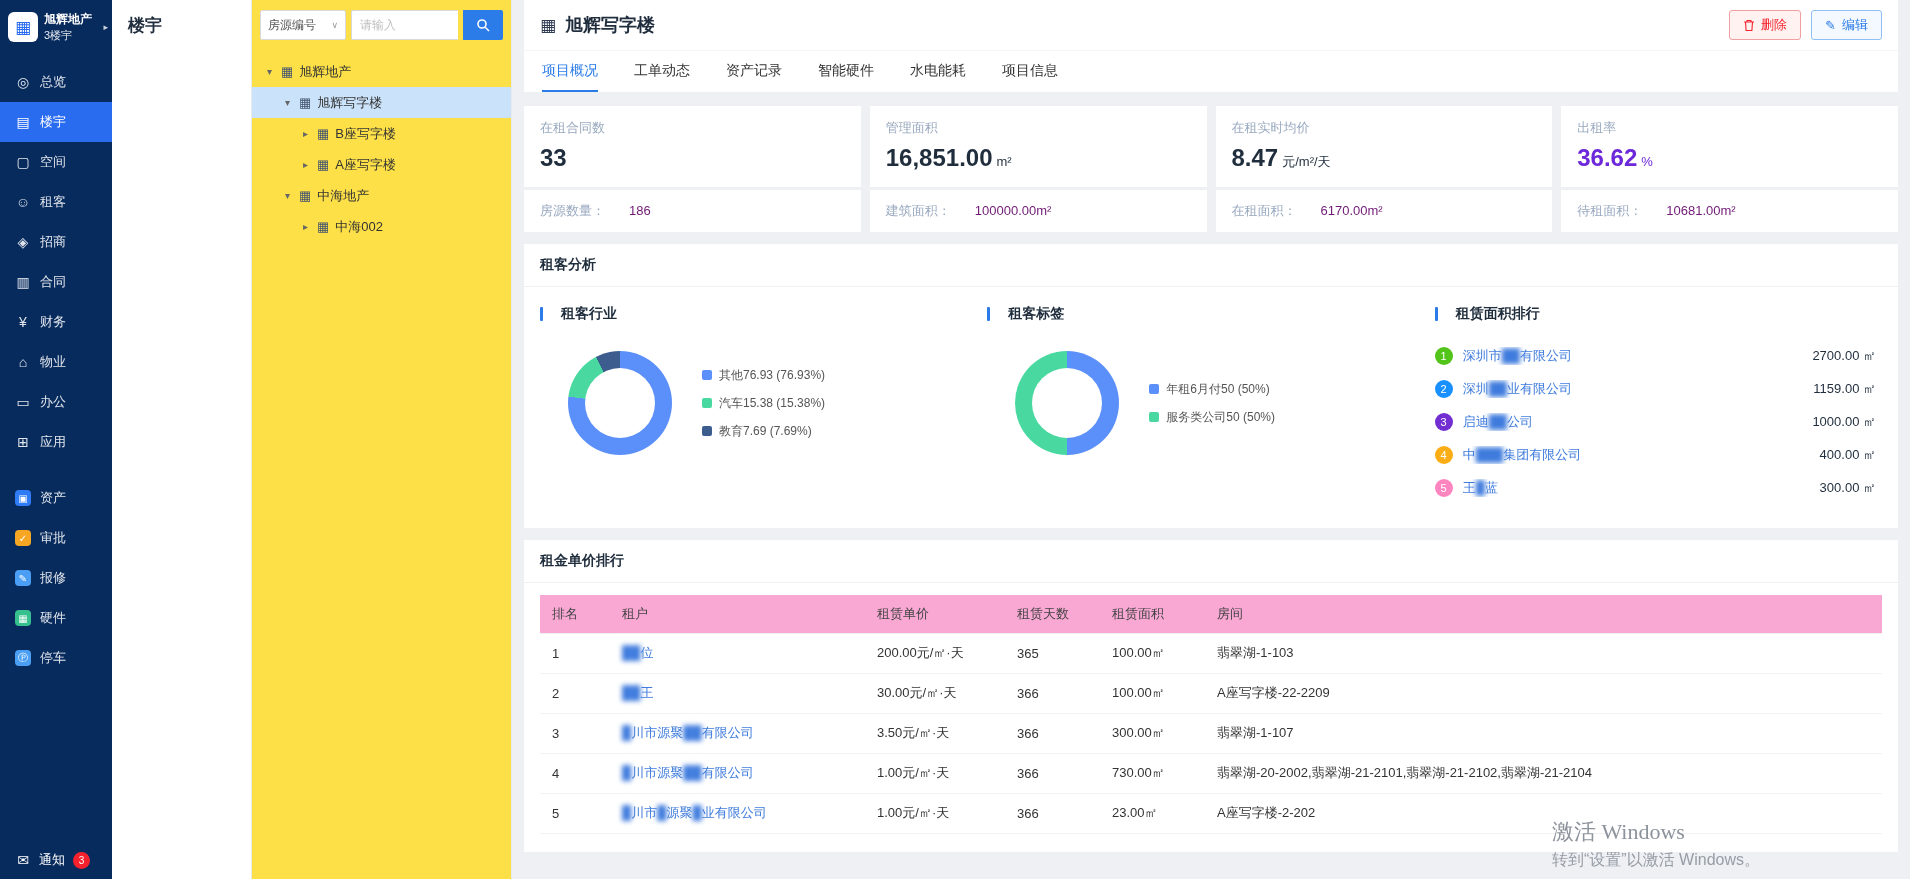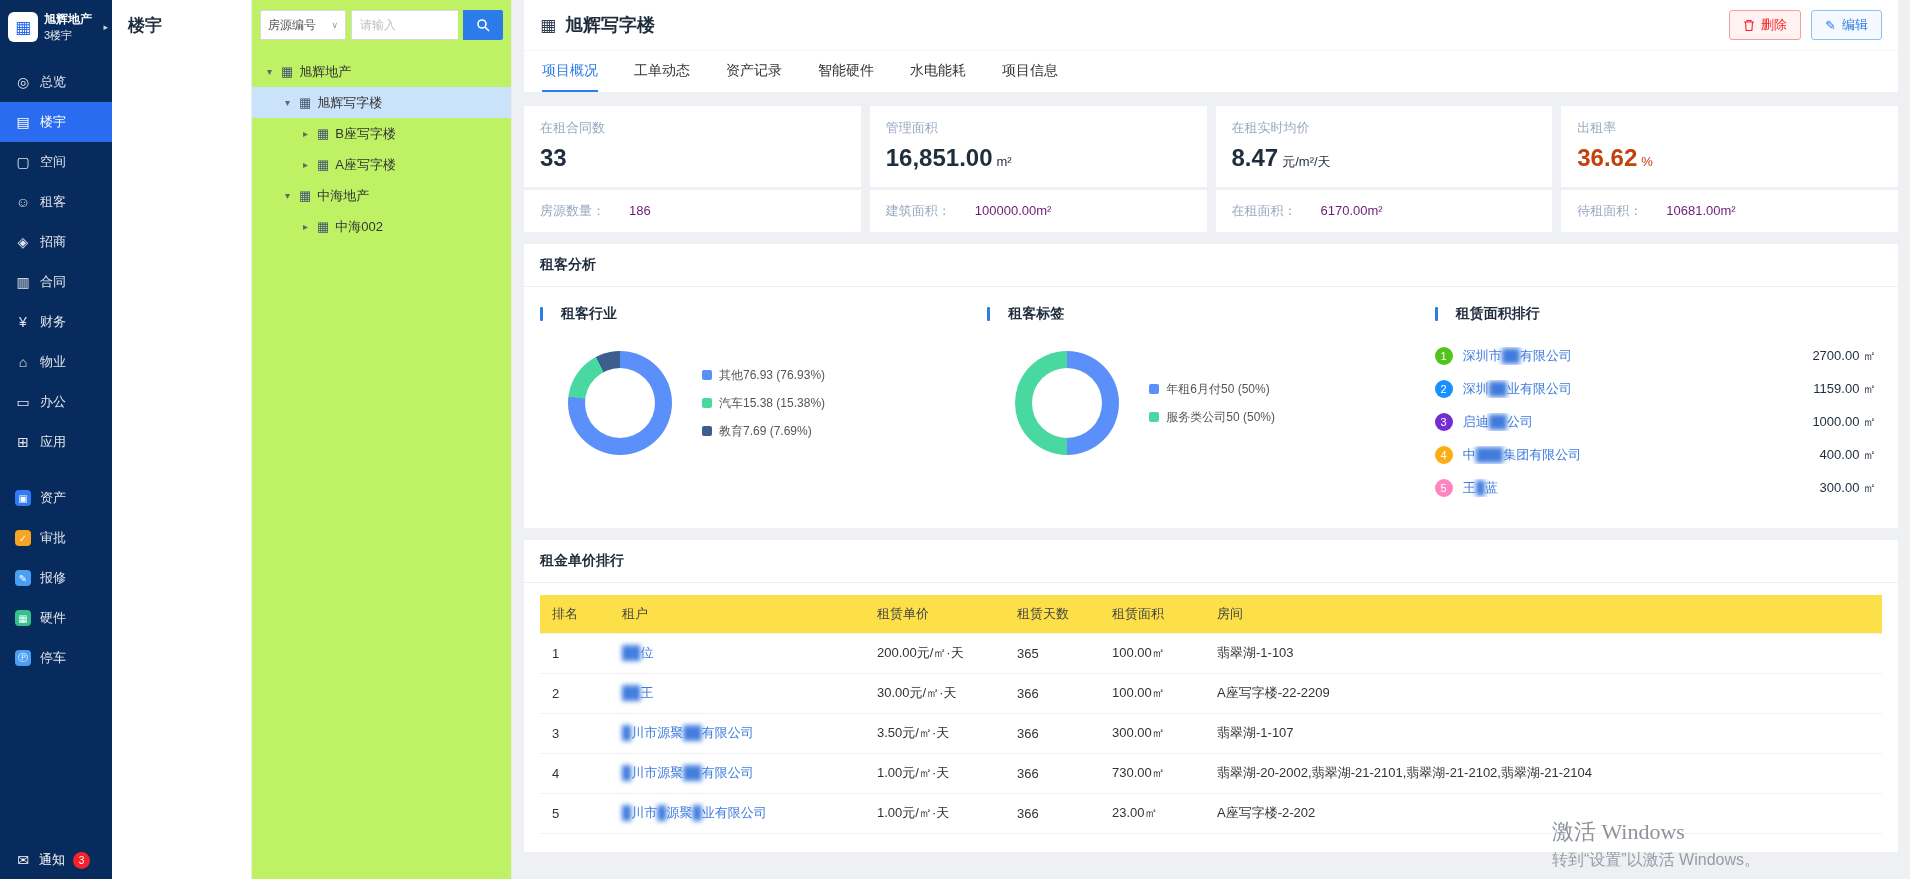--- a/index.html
+++ b/index.html
@@ -24,21 +24,21 @@
   .side-bottom { position:absolute; bottom:10px; left:0; right:0; display:flex; align-items:center; gap:8px; padding-left:15px; font-size:13px; cursor:pointer; }
   .badge { background:#f5222d; min-width:17px; height:17px; border-radius:9px; color:#fff; font-size:10px; display:inline-flex; align-items:center; justify-content:center; padding:0 4px; }
 
   
   .panel2 { width:140px; background:#fff; border-right:1px solid #e8eaee; flex-shrink:0; }
   .panel2-title { font-size:17px; font-weight:bold; color:#1f2d3d; padding:14px 16px 12px; }
   .menu-item { height:44px; display:flex; align-items:center; padding-left:16px; font-size:13.5px; color:#333; cursor:pointer; }
   .menu-item.active { background:#e8f3fd; color:#2b7ce9; }
 
   
-  .tree-panel { width:260px; background:#bef264; border-right:1px solid #e8eaee; flex-shrink:0; }
+  .tree-panel { width:260px; background:#fde047; border-right:1px solid #e8eaee; flex-shrink:0; }
   .search-row { display:flex; align-items:center; padding:10px 8px 10px; gap:5px; }
   .filter-select { width:86px; height:30px; border:1px solid #d9d9d9; border-radius:2px; font-size:12px; color:#555; background:#fff; display:flex; align-items:center; justify-content:space-between; padding:0 7px; cursor:pointer; flex-shrink:0; }
   .dd-caret { font-size:9px; color:#999; }
   .filter-input { flex:1; min-width:0; height:30px; border:1px solid #d9d9d9; border-right:none; border-radius:2px 0 0 2px; padding:0 8px; font-size:12px; color:#333; outline:none; }
   .filter-input::placeholder { color:#bfbfbf; }
   .search-btn { width:40px; height:30px; background:#2b7ce9; border:none; border-radius:0 2px 2px 0; display:flex; align-items:center; justify-content:center; cursor:pointer; flex-shrink:0; }
   .tree { padding:6px 0; font-size:13px; }
   .tree-row { height:31px; display:flex; align-items:center; gap:6px; color:#333; cursor:pointer; }
   .tree-row.selected { background:#cbe3fa; }
   .caret { font-size:10px; color:#666; width:11px; text-align:center; flex-shrink:0; }
@@ -81,21 +81,21 @@
   .legend-item { display:flex; align-items:center; gap:7px; font-size:12px; color:#555; cursor:pointer; white-space:nowrap; }
   .legend-swatch { width:10px; height:10px; border-radius:2px; flex-shrink:0; }
   .rank-list { margin-top:16px; padding-right:6px; }
   .rank-row { display:flex; align-items:center; height:33px; gap:10px; font-size:13px; }
   .rank-badge { width:18px; height:18px; border-radius:50%; color:#fff; font-size:11px; display:flex; align-items:center; justify-content:center; flex-shrink:0; }
   .rank-name { color:#3e7bdd; flex:1; white-space:nowrap; overflow:hidden; cursor:pointer; }
   .rank-area { color:#1f2d3d; white-space:nowrap; }
 
   .table-wrap { padding:12px 16px 18px; }
   table { width:100%; border-collapse:collapse; }
-  th { background:#fde047; text-align:left; height:38px; padding:0 12px; font-size:13px; color:#444; font-weight:500; border-bottom:1px solid #f0f0f0; }
+  th { background:#f9a8d4; text-align:left; height:38px; padding:0 12px; font-size:13px; color:#444; font-weight:500; border-bottom:1px solid #f0f0f0; }
   td { height:40px; padding:0 12px; font-size:13px; color:#333; border-bottom:1px solid #f2f2f2; }
   .tenant-link { color:#3e7bdd; cursor:pointer; }
   .blur { filter:blur(2.5px); }
 
   .watermark { position:absolute; right:150px; bottom:8px; color:#8d939c; }
   .wm1 { font-size:22px; font-family:"Liberation Serif","DejaVu Serif",serif; }
   .wm2 { font-size:16px; margin-top:3px; color:#979ca5; }
 </style>
 </head>
 <body>
@@ -276,21 +276,21 @@
           <div class="stat-cell">
             <div class="stat-label">管理面积</div>
             <div class="stat-value" style="color: rgb(31, 45, 61);"><span>16,851.00</span><span class="stat-unit">m²</span></div>
           </div>
           <div class="stat-cell">
             <div class="stat-label">在租实时均价</div>
             <div class="stat-value" style="color: rgb(31, 45, 61);"><span>8.47</span><span class="stat-unit">元/m²/天</span></div>
           </div>
           <div class="stat-cell">
             <div class="stat-label">出租率</div>
-            <div class="stat-value" style="color: #c2410c;"><span>36.62</span><span class="stat-unit">%</span></div>
+            <div class="stat-value" style="color: #6d28d9;"><span>36.62</span><span class="stat-unit">%</span></div>
           </div>
         </div>
       <div class="stats-sub">
           <div class="sub-cell"><span class="sub-label">房源数量：</span><span class="sub-value">186</span></div>
           <div class="sub-cell"><span class="sub-label">建筑面积：</span><span class="sub-value">100000.00m²</span></div>
           <div class="sub-cell"><span class="sub-label">在租面积：</span><span class="sub-value">6170.00m²</span></div>
           <div class="sub-cell"><span class="sub-label">待租面积：</span><span class="sub-value">10681.00m²</span></div>
         </div>
     </div>
 

